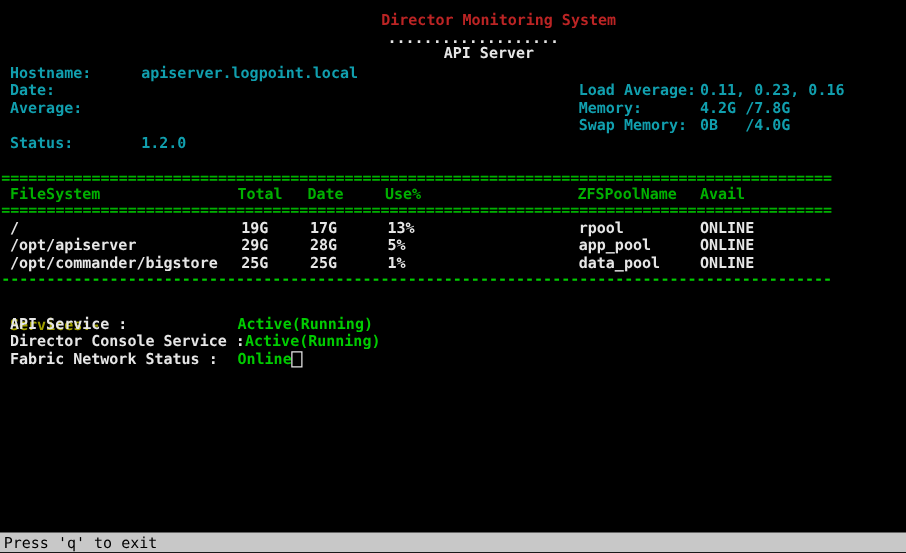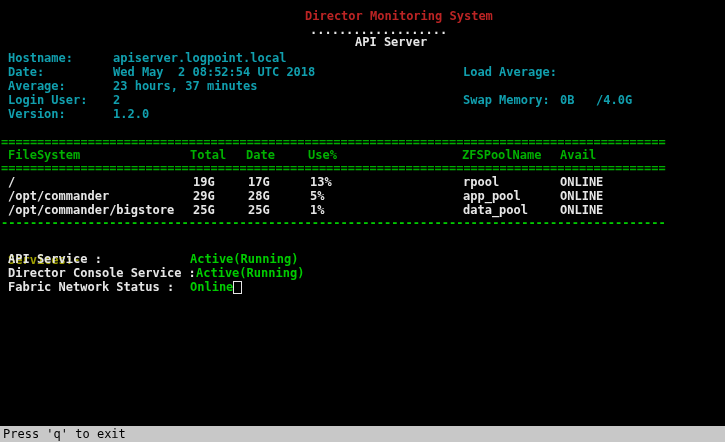--- a/index.html
+++ b/index.html
@@ -54,37 +54,36 @@
   <div class="line" style="top:35px">
     <span class="cell white" style="left:355px">API Server</span>
   </div>
 
   <div class="line" style="top:51px">
     <span class="cell cyan" style="left:8px">Hostname:</span>
     <span class="cell cyan" style="left:113px">apiserver.logpoint.local</span>
   </div>
   <div class="line" style="top:65px">
     <span class="cell cyan" style="left:8px">Date:</span>
-    <span class="cell cyan" style="left:113px">Wed May  2 08:52:54 UTC 2018</span>
   </div>
   <div class="line" style="top:79px">
     <span class="cell cyan" style="left:8px">Average:</span>
-    <span class="cell cyan" style="left:113px">23 hours, 37 minutes</span>
-  </div>
-  <div class="line" style="top:93px">
-    <span class="cell cyan" style="left:8px">Login User:</span>
-    <span class="cell cyan" style="left:113px">2</span>
   </div>
   <div class="line" style="top:107px">
-    <span class="cell cyan" style="left:8px">Version:</span>
+    <span class="cell cyan" style="left:8px">Status:</span>
     <span class="cell cyan" style="left:113px">1.2.0</span>
   </div>
 
   <div class="line" style="top:65px">
     <span class="cell cyan" style="left:463px">Load Average:</span>
+    <span class="cell cyan" style="left:560px">0.11, 0.23, 0.16</span>
+  </div>
+  <div class="line" style="top:79px">
+    <span class="cell cyan" style="left:463px">Memory:</span>
+    <span class="cell cyan" style="left:560px">4.2G /7.8G</span>
   </div>
   <div class="line" style="top:93px">
     <span class="cell cyan" style="left:463px">Swap Memory:</span>
     <span class="cell cyan" style="left:560px">0B   /4.0G</span>
   </div>
 
   <div class="line" style="top:135px">
     <span class="cell sep" style="left:1px">============================================================================================</span>
   </div>
 
@@ -103,21 +102,21 @@
 
   <div class="line" style="top:175px">
     <span class="cell white" style="left:8px">/</span>
     <span class="cell white" style="left:193px">19G</span>
     <span class="cell white" style="left:248px">17G</span>
     <span class="cell white" style="left:310px">13%</span>
     <span class="cell white" style="left:463px">rpool</span>
     <span class="cell white" style="left:560px">ONLINE</span>
   </div>
   <div class="line" style="top:189px">
-    <span class="cell white" style="left:8px">/opt/commander</span>
+    <span class="cell white" style="left:8px">/opt/apiserver</span>
     <span class="cell white" style="left:193px">29G</span>
     <span class="cell white" style="left:248px">28G</span>
     <span class="cell white" style="left:310px">5%</span>
     <span class="cell white" style="left:463px">app_pool</span>
     <span class="cell white" style="left:560px">ONLINE</span>
   </div>
   <div class="line" style="top:203px">
     <span class="cell white" style="left:8px">/opt/commander/bigstore</span>
     <span class="cell white" style="left:193px">25G</span>
     <span class="cell white" style="left:248px">25G</span>

